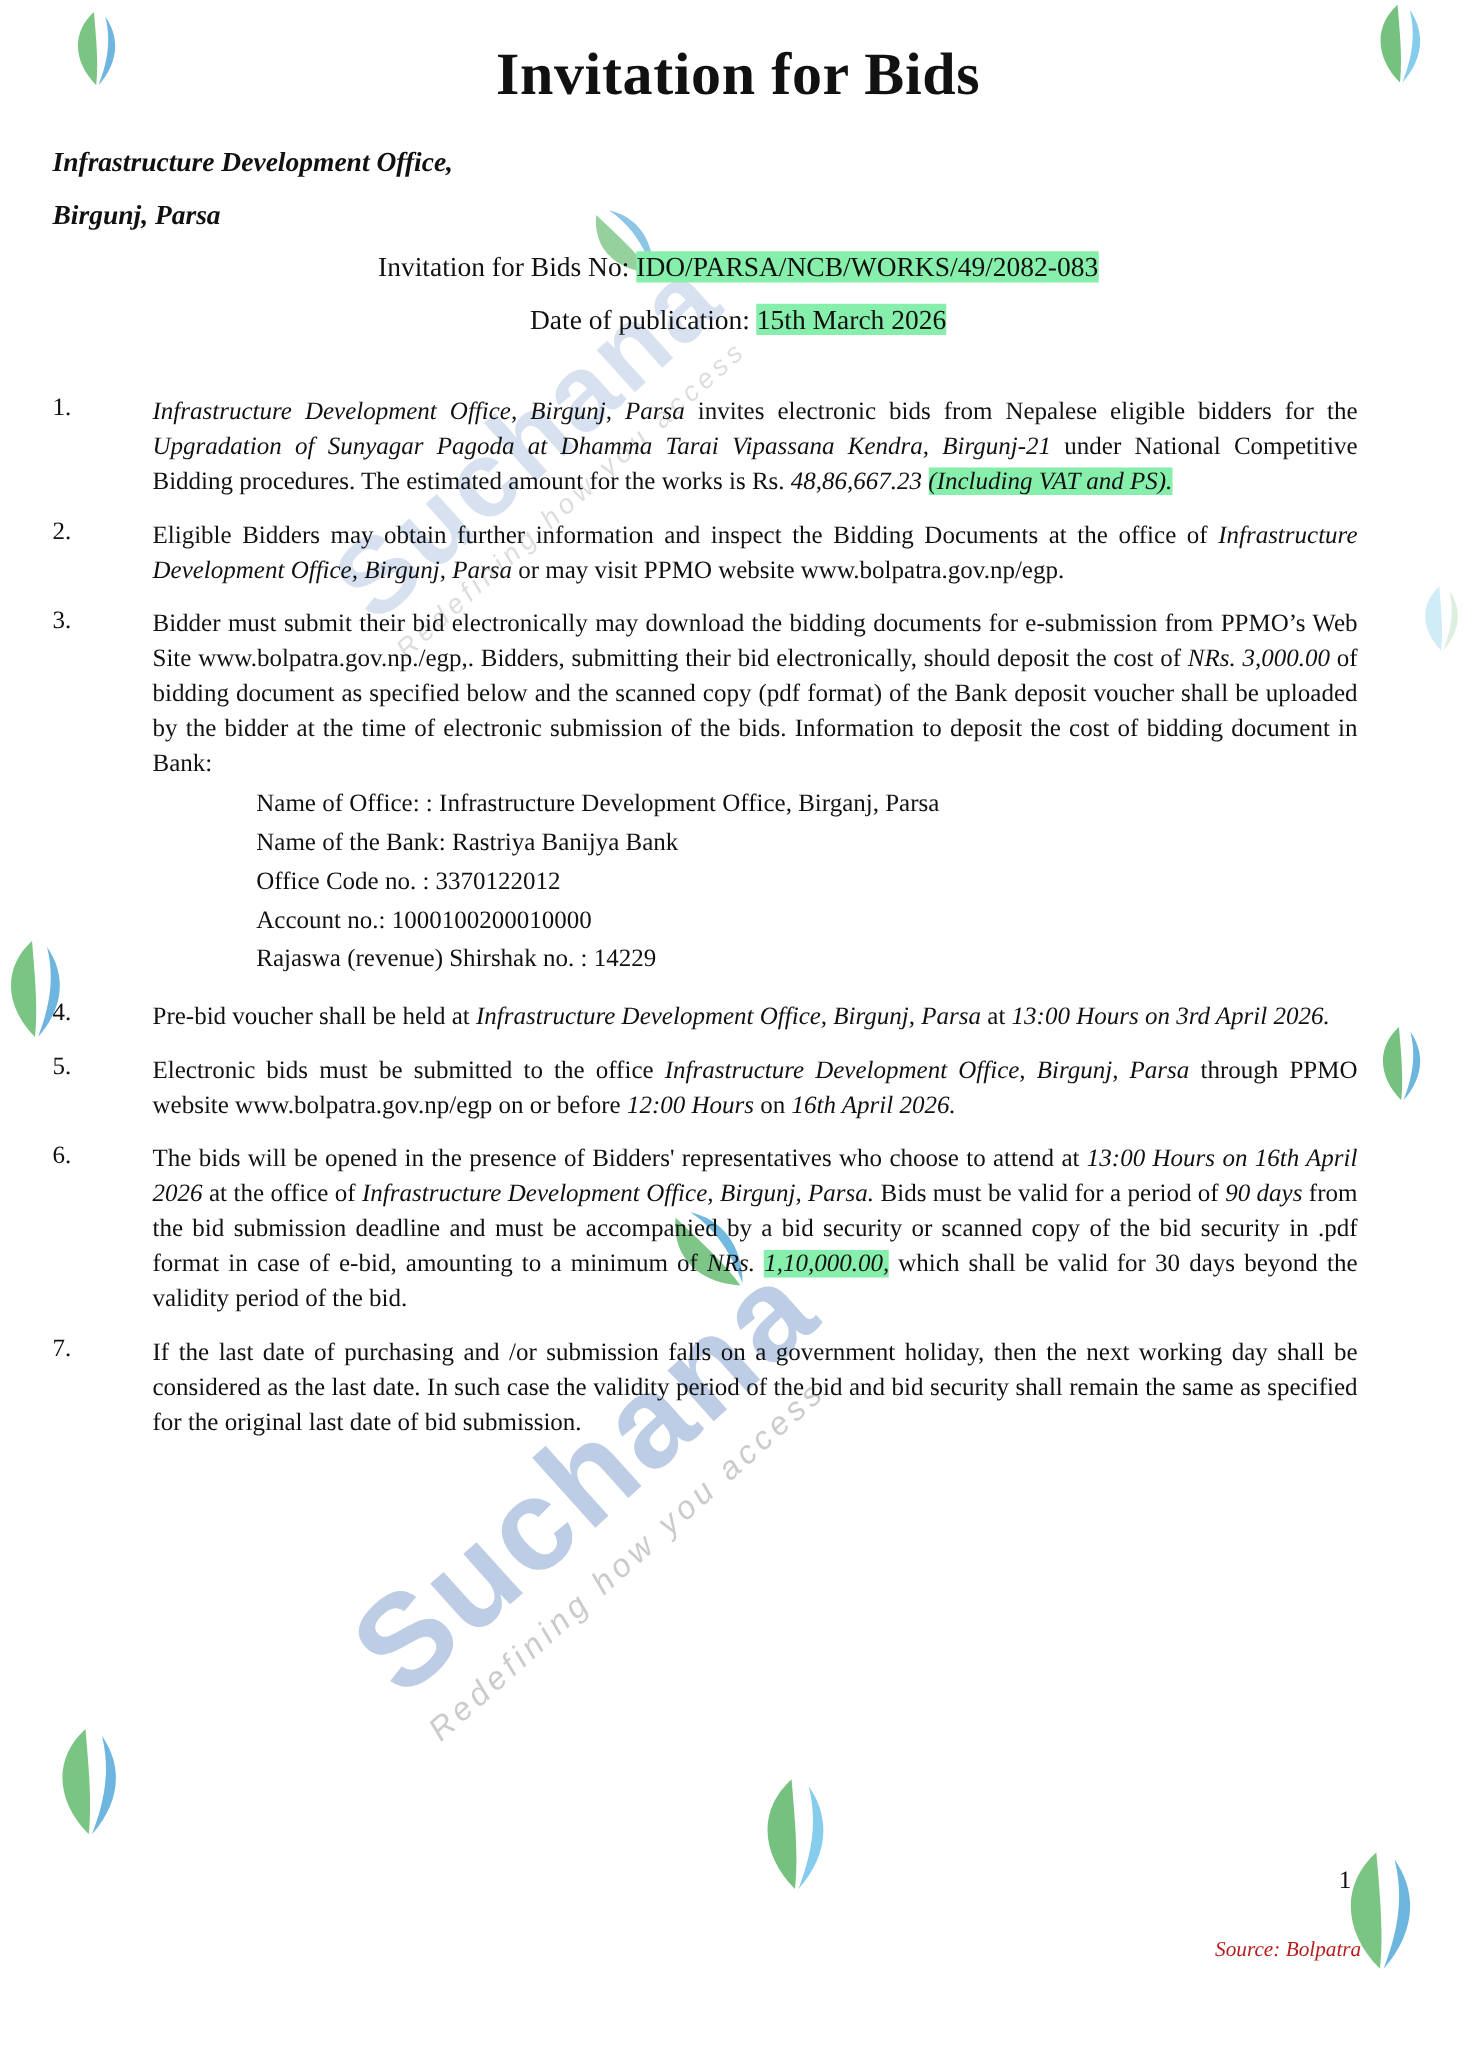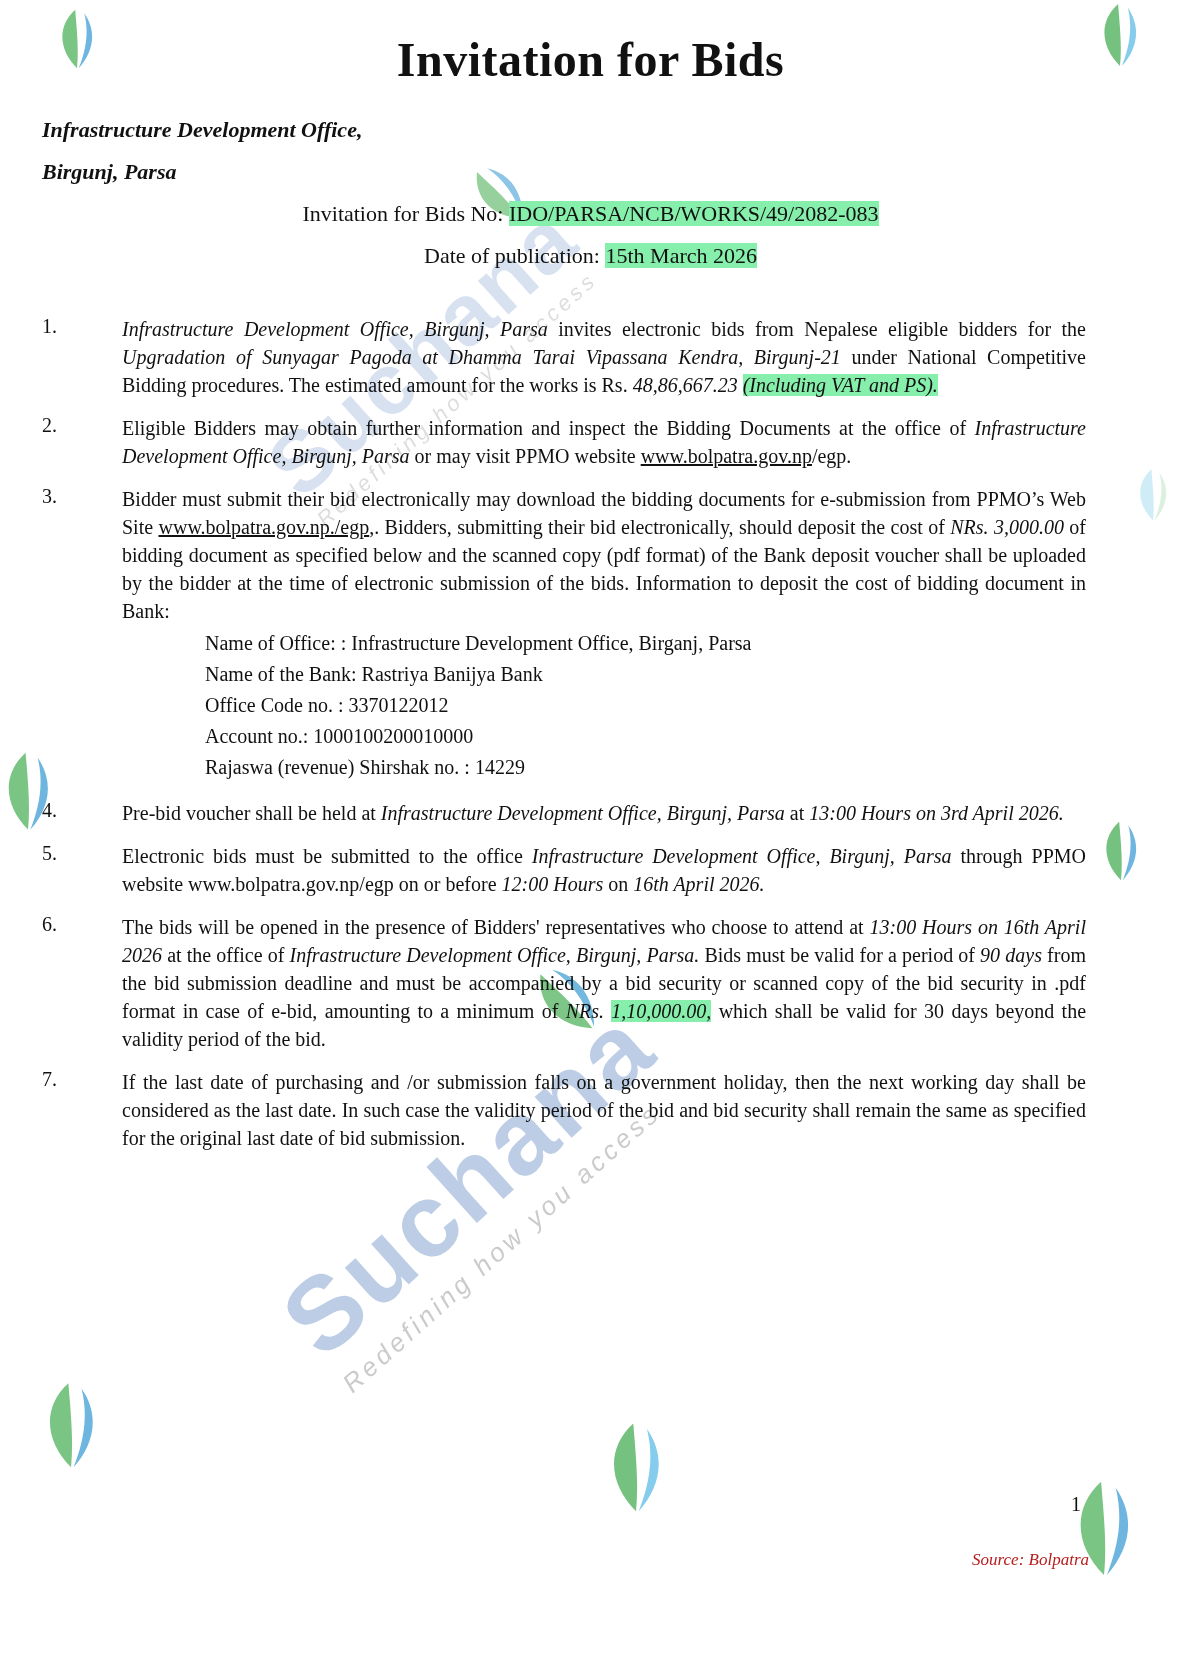--- a/index.html
+++ b/index.html
@@ -20,21 +20,21 @@
   }
   .org{text-align:left;font-weight:bold;font-style:italic;font-size:22px;margin:16px 0;}
   .meta{text-align:center;font-size:22px;margin:16px 0;}
   .hl{background:#86efac;}
   .items{margin-top:46px;}
   .item{display:flex;margin-bottom:15px;}
   .num{flex:0 0 80px;width:80px;font-size:20px;}
   .txt{flex:1;font-size:20px;line-height:1.40;text-align:justify;}
   .b{font-weight:normal;}
   .i{font-style:italic;}
-  .u{text-decoration:underline;cursor:pointer;}
+  .u{cursor:pointer;}
   .sublines{margin-left:83px;margin-top:4px;}
   .sublines div{margin:3px 0;text-align:left;}
   .pageno{position:absolute;right:100px;bottom:138px;font-size:20px;z-index:3;}
   .source{position:absolute;right:92px;bottom:84px;font-size:17px;font-style:italic;z-index:3;color:#b91c1c;}
 
   
   .wm{position:absolute;z-index:1;pointer-events:none;transform:rotate(-42deg);}
   .wm-text{
     font-family:"Liberation Sans", sans-serif;
     font-weight:bold;letter-spacing:3px;

